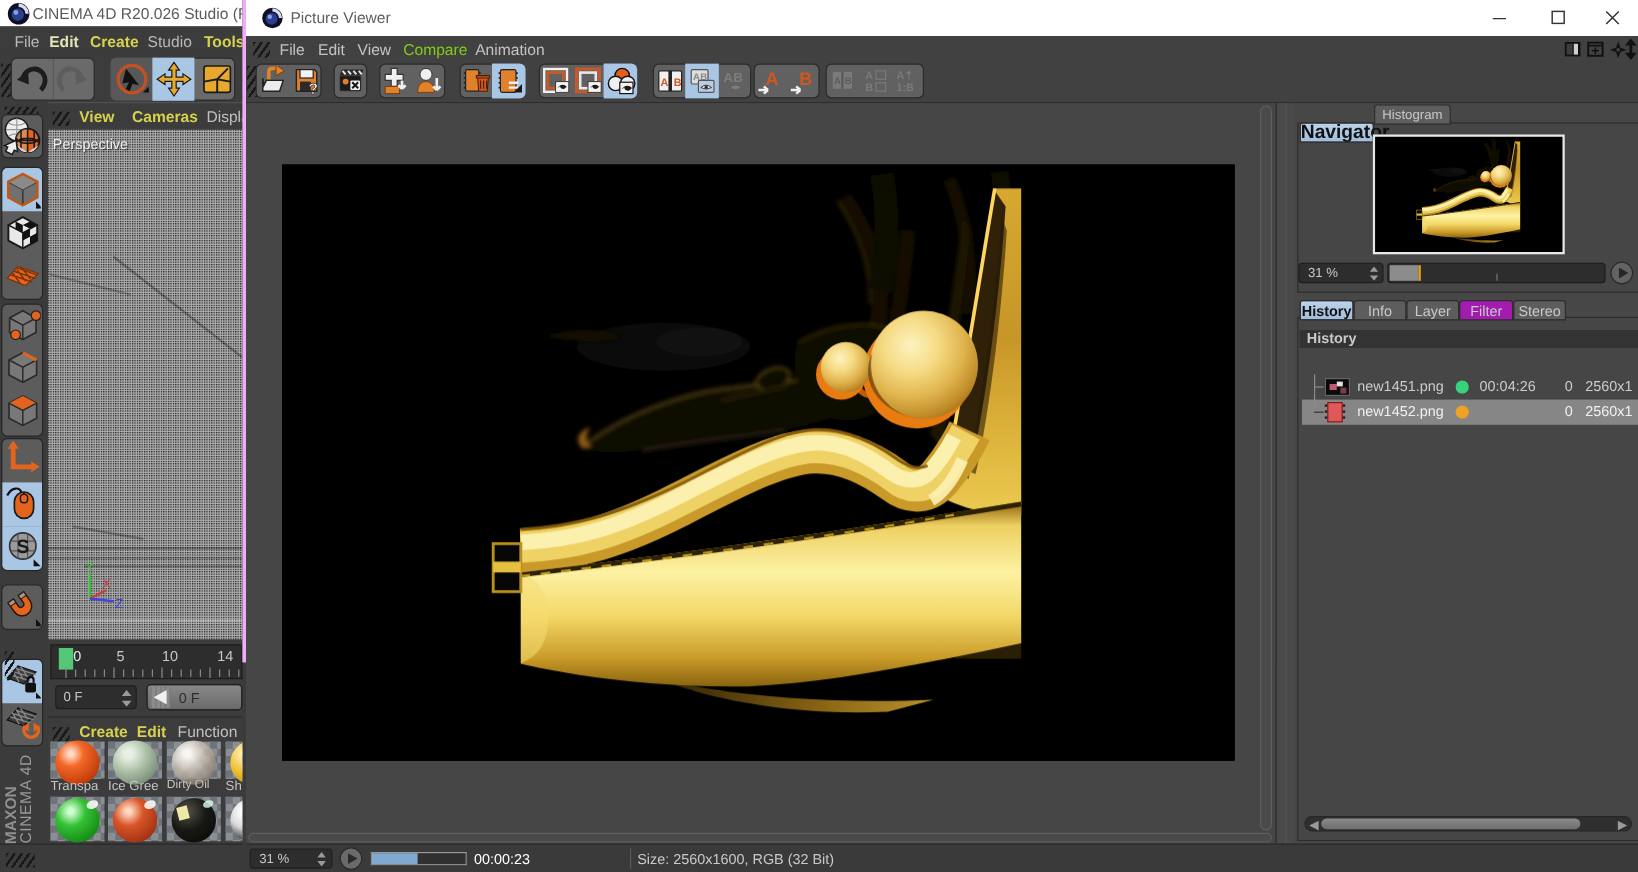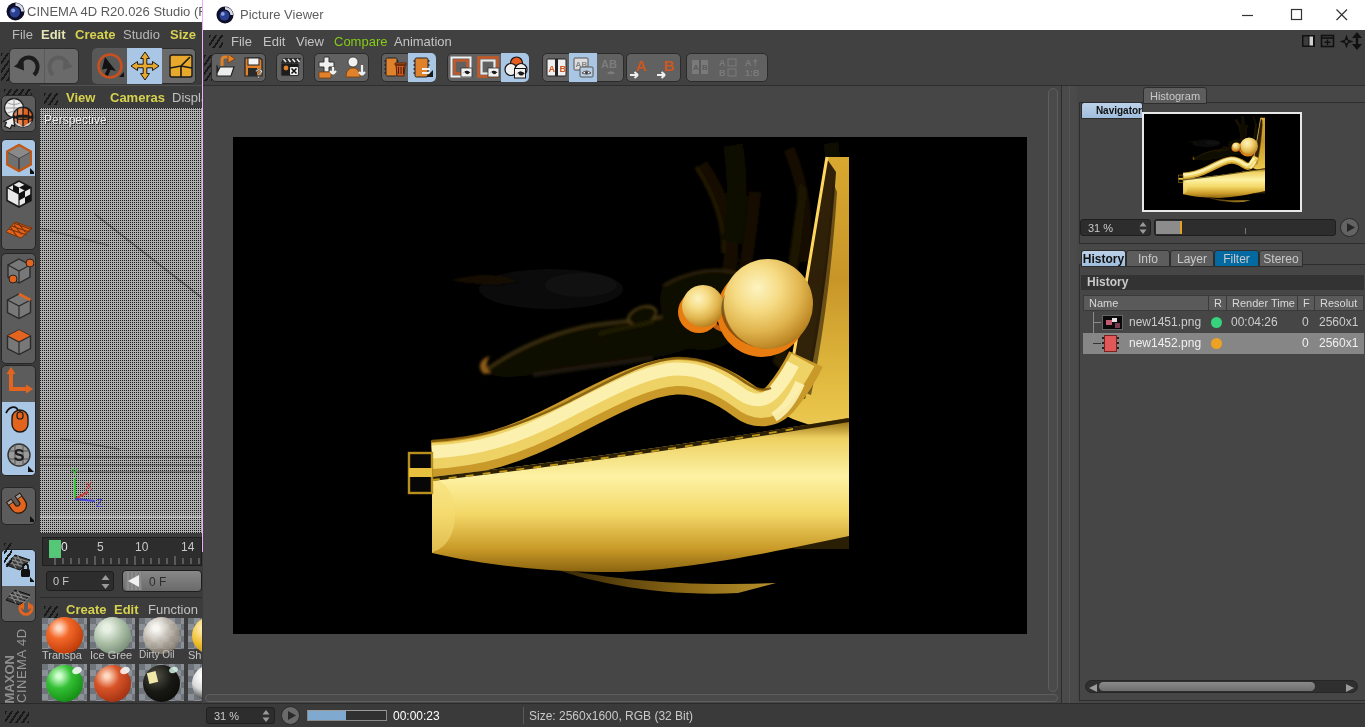--- a/index.html
+++ b/index.html
@@ -19,21 +19,21 @@
     <circle cx="8.8" cy="10.2" r="5.2" fill="#2a3f8f"></circle>
     <circle cx="7.2" cy="8.4" r="2" fill="#8aa0e0"></circle>
   </svg>
   <div class="abs" style="left:27px;top:4px;font-size:13px;color:#5a5a5a;white-space:nowrap">CINEMA 4D R20.026 Studio (RC - R</div>
 </div>
 <div class="abs" style="left:0;top:22px;width:250px;height:24px;background:#3c3c3c">
   <div class="abs" style="left:12px;top:5px;font-size:13px;color:#b9b9b9">File</div>
   <div class="abs" style="left:41px;top:5px;font-size:13px;color:#e4e4b4;font-weight:bold">Edit</div>
   <div class="abs" style="left:75px;top:5px;font-size:13px;color:#d6d24f;font-weight:bold">Create</div>
   <div class="abs" style="left:123px;top:5px;font-size:13px;color:#b9b9b9">Studio</div>
-  <div class="abs" style="left:170px;top:5px;font-size:13px;color:#d6d24f;font-weight:bold">Size</div>
+  <div class="abs" style="left:170px;top:5px;font-size:13px;color:#d6d24f;font-weight:bold">Tools</div>
 </div>
 <div class="abs" style="left:0;top:46px;width:250px;height:42px;background:#3c3c3c">
   <div class="abs hatch" style="left:1px;top:7px;width:8px;height:28px"></div>
   <div class="abs" style="left:9px;top:2px;width:70px;height:36px;background:#6a6a6a;border-radius:5px;border:1px solid #2c2c2c">
         <div class="abs" style="left:34px;top:0;width:1px;height:34px;background:#5a5a5a"></div>
       </div>
   <svg class="abs" style="left:13px;top:6px" width="28" height="28" viewBox="0 0 28 28">
     <path d="M6 14 C7 8 12 5 16.5 5.5 C21.5 6.2 25 10.5 24.5 16 C24.2 19 23 21 21 23" fill="none" stroke="#1c1c1c" stroke-width="4"></path>
     <path d="M10.5 7 L1 14.5 L11 18.5 Z" fill="#1c1c1c"></path>
   </svg>
@@ -275,21 +275,21 @@
       </div>
   <div class="abs checker" style="left:148px;top:66px;width:45px;height:37px">
         <div style="position:absolute;left:4px;top:1px;width:37px;height:37px;border-radius:50%;background:radial-gradient(circle at 35% 30%,#ffffff 10%,#d8d8d8 40%,#202020 75%,#101010 100%)"></div>
       </div>
 </div>
 <div class="abs" style="left:0;top:703px;width:202px;height:24px;background:#3b3b3b;border-top:1px solid #2a2a2a">
   <div class="abs hatch" style="left:5px;top:7px;width:24px;height:12px"></div>
 </div>
 </div>
 
-<div class="abs" id="pv" style="left:202px;top:0;width:1163px;height:552px;background:#414141;border-left:1px solid #f0abfc">
+<div class="abs" id="pv" style="left:202px;top:0;width:1163px;height:552px;background:#414141;border-left:3px solid #f0abfc">
 <div class="abs" style="left:0;top:0;width:1163px;height:30px;background:#ffffff">
   <svg class="abs" style="left:13px;top:6px" width="18" height="18" viewBox="0 0 19 19">
     <circle cx="9.5" cy="9.5" r="9" fill="#0e0e26"></circle>
     <path d="M9.5 1 A8.5 8.5 0 0 1 18 9.5 L15.2 9.5 A5.7 5.7 0 0 0 9.5 3.8 Z" fill="#d8dce8"></path>
     <circle cx="8.8" cy="10.2" r="5.2" fill="#2a3f8f"></circle>
     <circle cx="7.2" cy="8.4" r="2" fill="#8aa0e0"></circle>
   </svg>
   <div class="abs" style="left:37px;top:7px;font-size:13px;color:#5f5f5f">Picture Viewer</div>
   <svg class="abs" style="left:1038px;top:8px" width="14" height="14" viewBox="0 0 14 14">
         <line x1="1" y1="7.5" x2="12" y2="7.5" stroke="#333" stroke-width="1.2"></line>
@@ -538,21 +538,21 @@
   </svg>
   </div>
   <div class="abs" style="left:845px;top:2px;width:10px;height:604px;border:1px solid #5e5e5e;border-radius:5px;background:#4a4a4a"></div>
   <div class="abs" style="left:2px;top:608px;width:853px;height:8px;border:1px solid #5e5e5e;border-radius:4px;background:#4a4a4a"></div>
 </div>
 <div class="abs" style="left:858px;top:86px;width:16px;height:617px;background:#4a4a4a;border-left:1px solid #2c2c2c">
       <div class="abs" style="left:7px;top:0;width:1px;height:617px;background:#555"></div>
     </div>
 <div class="abs" style="left:874px;top:86px;width:289px;height:617px;background:#474747">
   <div class="abs" style="left:2px;top:16px;width:287px;height:142px;border:1px solid #2d2d2d;background:#464646"></div>
-  <div class="abs" style="left:4px;top:16px;width:62px;height:17px;background:linear-gradient(#bdd2e9,#9fbedd);border:1px solid #2d2d2d;border-radius:3px 3px 0 0;font-size:10px;font-weight:bold;color:#111;text-align:right;line-height:16px">Navigator</div>
+  <div class="abs" style="left:4px;top:16px;width:62px;height:17px;background:linear-gradient(#bdd2e9,#9fbedd);border:1px solid #2d2d2d;border-radius:3px 3px 0 0;font-size:16px;font-weight:bold;color:#111;text-align:center;line-height:16px">Navigator</div>
   <div class="abs" style="left:66px;top:1px;width:64px;height:17px;background:#5d5d5d;border:1px solid #2d2d2d;border-radius:3px 3px 0 0;font-size:11px;color:#c9c9c9;text-align:center;line-height:16px">Histogram</div>
   <div class="abs" style="left:65px;top:26px;width:160px;height:100px;background:#000;border:2px solid #e8e8e8">
     <svg width="156" height="96" viewBox="0 0 794 497" preserveAspectRatio="none">
           <rect width="794" height="497" fill="#000"></rect>
           <use href="#renderart"></use>
         </svg>
   </div>
   <div class="abs" style="left:3px;top:133px;width:71px;height:17px;background:#2d2d2d;border:1px solid #1f1f1f;border-radius:3px">
     <div class="abs" style="left:7px;top:2px;font-size:11px;color:#c9c9c9">31 %</div>
     <svg class="abs" style="right:3px;top:2px" width="8" height="12" viewBox="0 0 8 12">
@@ -567,35 +567,24 @@
   <div class="abs" style="left:263px;top:132px;width:19px;height:19px;border-radius:50%;background:#636363;border:1px solid #2a2a2a">
     <svg class="abs" style="left:6px;top:4px" width="8" height="9" viewBox="0 0 8 9">
           <path d="M0 0 L8 4.5 L0 9 Z" fill="#262626"></path>
         </svg>
   </div>
 
   <div class="abs" style="left:2px;top:178px;width:287px;height:437px;border:1px solid #2d2d2d;background:#464646"></div>
   <div class="abs" style="left:4px;top:164px;width:45px;height:17px;background:linear-gradient(#bdd2e9,#9fbedd);border:1px solid #2d2d2d;border-radius:3px 3px 0 0;font-size:12px;font-weight:bold;color:#111;text-align:center;line-height:16px">History</div>
   <div class="abs" style="left:49px;top:164px;width:44px;height:17px;background:#5d5d5d;border:1px solid #2d2d2d;border-radius:3px 3px 0 0;font-size:12px;color:#c9c9c9;text-align:center;line-height:16px">Info</div>
   <div class="abs" style="left:93px;top:164px;width:44px;height:17px;background:#5d5d5d;border:1px solid #2d2d2d;border-radius:3px 3px 0 0;font-size:12px;color:#c9c9c9;text-align:center;line-height:16px">Layer</div>
-  <div class="abs" style="left:137px;top:164px;width:45px;height:17px;background:#0369a1;border:1px solid #2d2d2d;border-radius:3px 3px 0 0;font-size:12px;color:#c9c9c9;text-align:center;line-height:16px">Filter</div>
+  <div class="abs" style="left:137px;top:164px;width:45px;height:17px;background:#a21caf;border:1px solid #2d2d2d;border-radius:3px 3px 0 0;font-size:12px;color:#c9c9c9;text-align:center;line-height:16px">Filter</div>
   <div class="abs" style="left:182px;top:164px;width:44px;height:17px;background:#5d5d5d;border:1px solid #2d2d2d;border-radius:3px 3px 0 0;font-size:12px;color:#c9c9c9;text-align:center;line-height:16px">Stereo</div>
 
   <div class="abs" style="left:4px;top:189px;width:283px;height:15px;background:#333333;font-size:12px;font-weight:bold;color:#c9c9c9;padding-left:6px;line-height:15px">History</div>
-  <div class="abs" style="left:6px;top:209px;width:281px;height:16px;background:#5a5a5a;border:1px solid #3a3a3a">
-    <div class="abs" style="left:5px;top:1px;font-size:11px;color:#d8d8d8">Name</div>
-    <div class="abs" style="left:124px;top:0;width:1px;height:14px;background:#3a3a3a"></div>
-    <div class="abs" style="left:130px;top:1px;font-size:11px;color:#d8d8d8">R</div>
-    <div class="abs" style="left:142px;top:0;width:1px;height:14px;background:#3a3a3a"></div>
-    <div class="abs" style="left:148px;top:1px;font-size:11px;color:#d8d8d8">Render Time</div>
-    <div class="abs" style="left:213px;top:0;width:1px;height:14px;background:#3a3a3a"></div>
-    <div class="abs" style="left:219px;top:1px;font-size:11px;color:#d8d8d8">F</div>
-    <div class="abs" style="left:230px;top:0;width:1px;height:14px;background:#3a3a3a"></div>
-    <div class="abs" style="left:236px;top:1px;font-size:11px;color:#d8d8d8">Resolut</div>
-  </div>
   <div class="abs" style="left:6px;top:226px;width:281px;height:21px">
     <div class="abs" style="left:10px;top:0px;width:1px;height:16px;background:#8a8a8a"></div>
     <div class="abs" style="left:10px;top:10px;width:8px;height:1px;background:#8a8a8a"></div>
     <div class="abs" style="left:19px;top:3px;width:21px;height:15px;background:#0a0a0a;border:1px solid #666;overflow:hidden">
       <div class="abs" style="left:3px;top:4px;width:6px;height:5px;background:#c05a70"></div>
       <div class="abs" style="left:9px;top:2px;width:5px;height:4px;background:#e8e0e0"></div>
       <div class="abs" style="left:12px;top:7px;width:5px;height:5px;background:#7a3a50"></div>
     </div>
     <div class="abs" style="left:46px;top:3px;font-size:12px;color:#cccccc">new1451.png</div>
     <div class="abs" style="left:128px;top:5px;width:11px;height:11px;border-radius:50%;background:#37d27c"></div>

